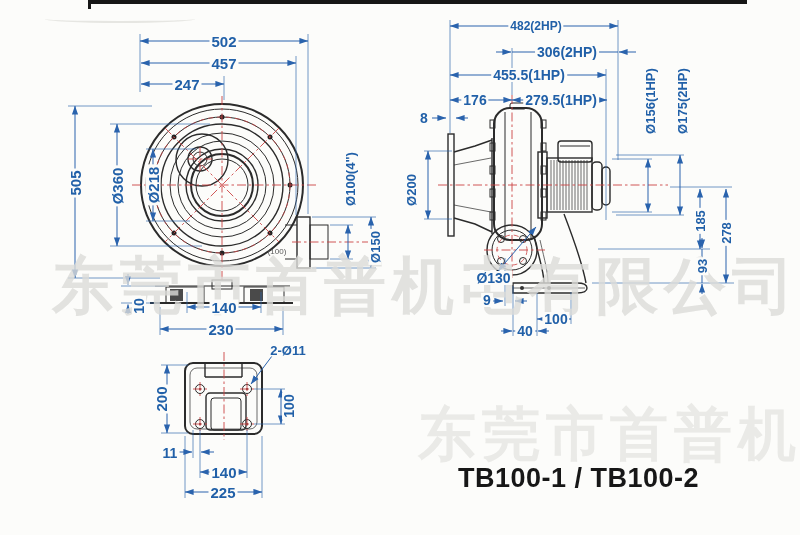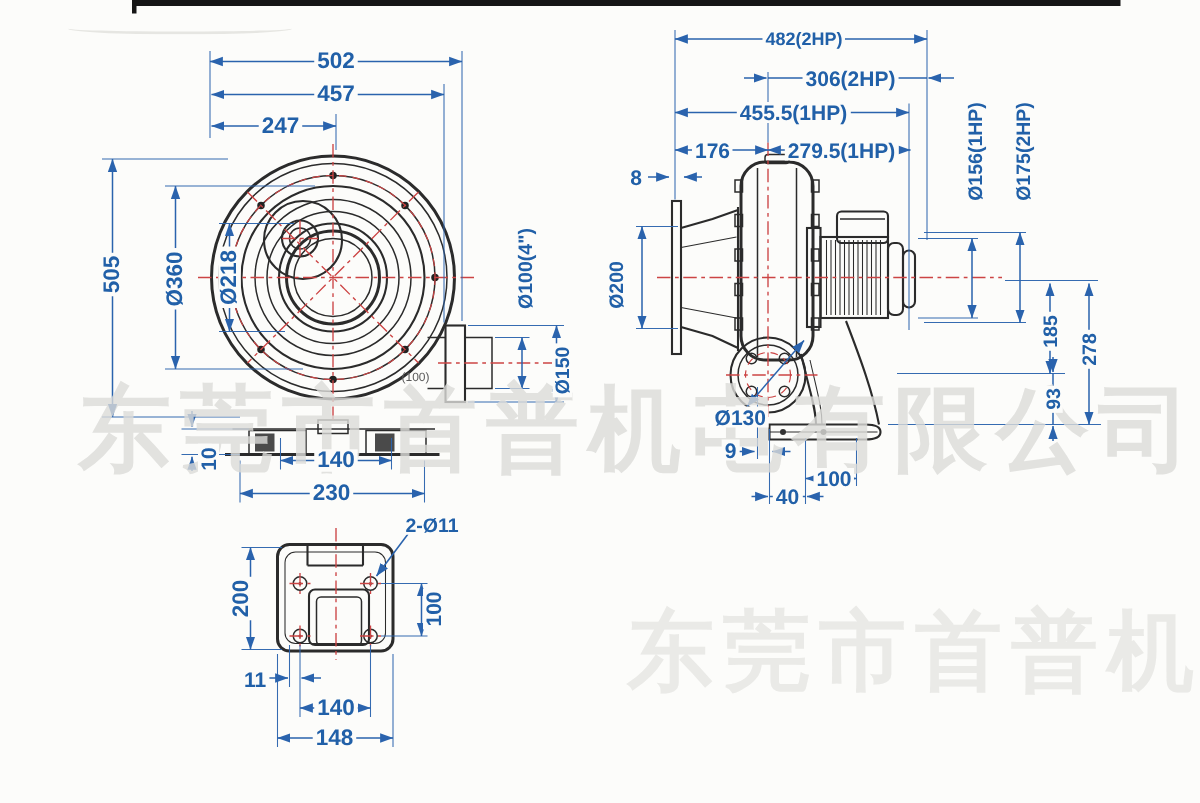--- a/index.html
+++ b/index.html
@@ -280,16 +280,17 @@
       <span class="dim" style="left: 702px; top: 266px; font-size: 13px; --r: -90deg;">93</span>
       <span class="dim" style="left: 486px; top: 278px; font-size: 14px; padding-left: 17px; --r: 0deg;">Ø130</span>
       <span class="dim" style="left: 487px; top: 300px; font-size: 14px; --r: 0deg;">9</span>
       <span class="dim" style="left: 525px; top: 331px; font-size: 14px; --r: 0deg;">40</span>
       <span class="dim" style="left: 556px; top: 319px; font-size: 14px; --r: 0deg;">100</span>
       <span class="dim" style="left: 288px; top: 350px; font-size: 13px; --r: 0deg;">2-Ø11</span>
       <span class="dim" style="left: 161px; top: 399px; font-size: 15px; --r: -90deg;">200</span>
       <span class="dim" style="left: 289px; top: 406px; font-size: 14px; --r: -90deg;">100</span>
       <span class="dim" style="left: 170px; top: 453px; font-size: 14px; text-align: right; --r: 0deg;">11</span>
       <span class="dim" style="left: 224px; top: 472px; font-size: 15px; --r: 0deg;">140</span>
-      <span class="dim" style="left: 223px; top: 492px; font-size: 15px; --r: 0deg;">148</span>
+      <span class="dim" style="left: 223px; top: 492px; font-size: 15px; --r: 0deg;">225</span>
     </div>
 
+  <div class="title">TB100-1 / TB100-2</div>
 </div>
 
 </body></html>

